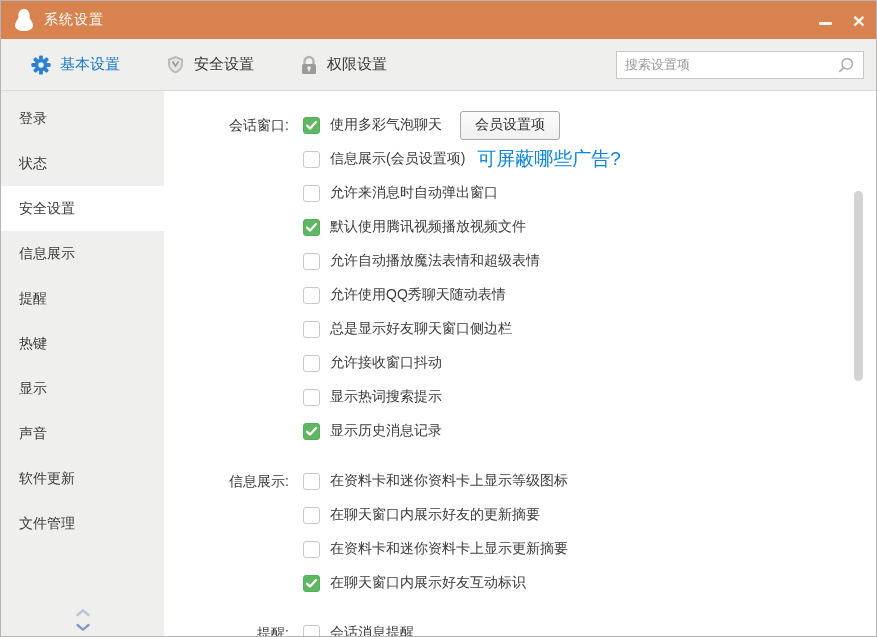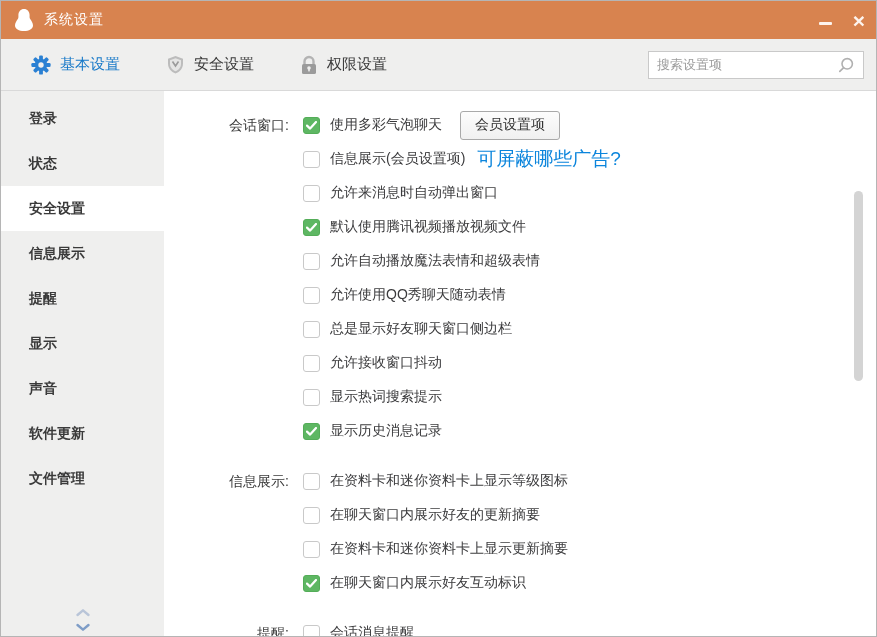--- a/index.html
+++ b/index.html
@@ -14,29 +14,29 @@
   .win-controls { margin-left:auto; display:flex; align-items:center; height:100%; }
   .win-btn { width:34px; height:100%; display:flex; align-items:center; justify-content:center; cursor:default; }
   .min-glyph { width:13px; height:3px; background:#fdf4ee; border-radius:1px; margin-top:6px; }
   .close-glyph { color:#fdf4ee; font-size:21px; font-weight:bold; line-height:1; }
 
   
   .tabbar { height:52px; background:#efefee; border-bottom:1px solid #d9d9d9; display:flex; align-items:center; padding-left:30px; }
   .tab { display:flex; align-items:center; margin-right:46px; font-size:15px; color:#3a3a3a; }
   .tab .tab-icon { display:inline-flex; margin-right:9px; }
   .tab.active .tab-text { color:#1879c8; }
-  .search-box { margin-left:auto; margin-right:12px; width:216px; height:28px; background:#fff; border:1px solid #c9c9c9; display:flex; align-items:center; padding:0 8px; }
+  .search-box { margin-left:auto; margin-right:12px; width:248px; height:28px; background:#fff; border:1px solid #c9c9c9; display:flex; align-items:center; padding:0 8px; }
   .search-box input { flex:1; border:none; outline:none; font-size:13px; color:#444; font-family:inherit; background:transparent; }
   .search-box input::placeholder { color:#9b9b9b; }
   .search-icon { display:inline-flex; }
 
   
   .main { display:flex; height:546px; }
   .sidebar { width:163px; background:#efefee; position:relative; padding-top:5px; flex:0 0 auto; }
-  .side-item { height:45px; line-height:45px; padding-left:28px; font-size:14px; color:#3a3a3a; cursor:default;font-weight:bold; }
+  .side-item { height:45px; line-height:45px; padding-left:18px; font-size:14px; color:#3a3a3a; cursor:default; }
   .side-item.active { background:#ffffff; }
   .sidebar-scroll { position:absolute; bottom:2px; left:0; right:0; display:flex; flex-direction:column; align-items:center; }
   .scroll-btn { height:15px; display:flex; align-items:center; justify-content:center; width:40px; }
 
   .content { flex:1; background:#fff; position:relative; padding-top:17px; overflow:hidden; }
   .section { display:flex; margin-bottom:16px; }
   .section-label { width:125px; text-align:right; font-size:14px; color:#3a3a3a; line-height:34px; flex:0 0 auto; }
   .rows { margin-left:14px; }
   .row { display:flex; align-items:center; height:34px; }
   .checkbox { width:17px; height:17px; border:1px solid #c9c9c9; border-radius:3px; background:#fff; flex:0 0 auto; display:inline-flex; align-items:center; justify-content:center; }
@@ -117,20 +117,21 @@
   </div>
 
   <div class="main">
     <div class="sidebar">
       <div id="sidebar-items">
           <div class="side-item">登录</div>
           <div class="side-item">状态</div>
           <div class="side-item active">安全设置</div>
           <div class="side-item">信息展示</div>
           <div class="side-item">提醒</div>
+          <div class="side-item">热键</div>
           <div class="side-item">显示</div>
           <div class="side-item">声音</div>
           <div class="side-item">软件更新</div>
           <div class="side-item">文件管理</div>
         </div>
       <div class="sidebar-scroll">
         <div class="scroll-btn">
           <svg width="16" height="9" viewBox="0 0 16 9">
               <path d="M2.5 7l5.5-4.7L13.5 7" fill="none" stroke="#b9c5d8" stroke-width="2.4" stroke-linecap="round" stroke-linejoin="round"></path>
             </svg>

